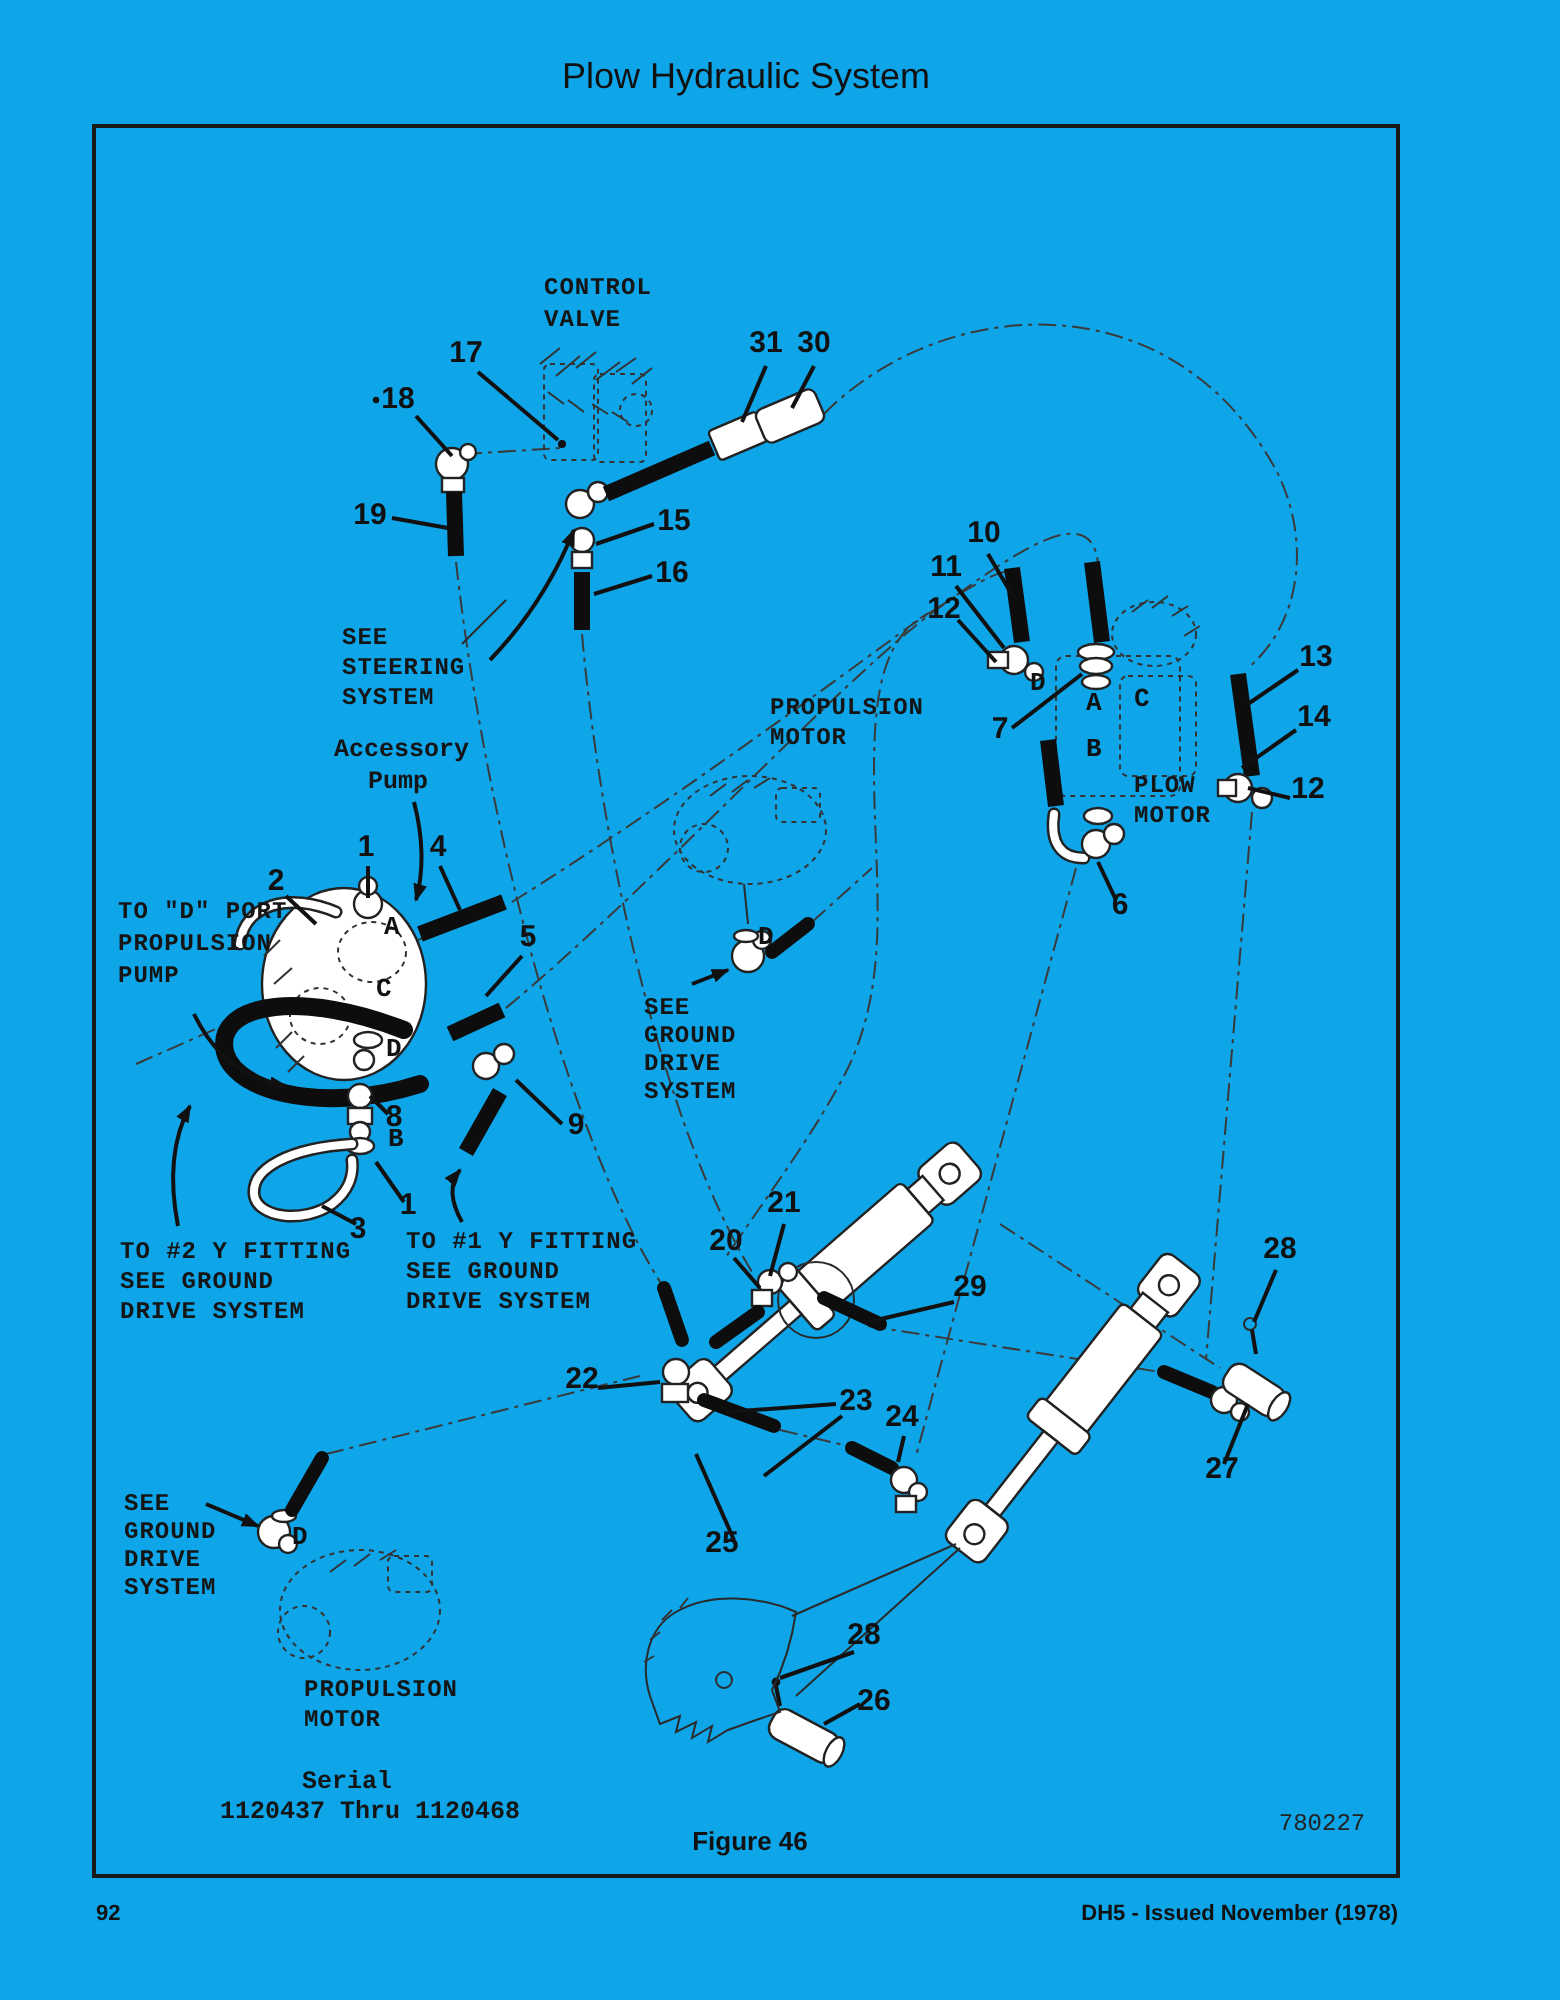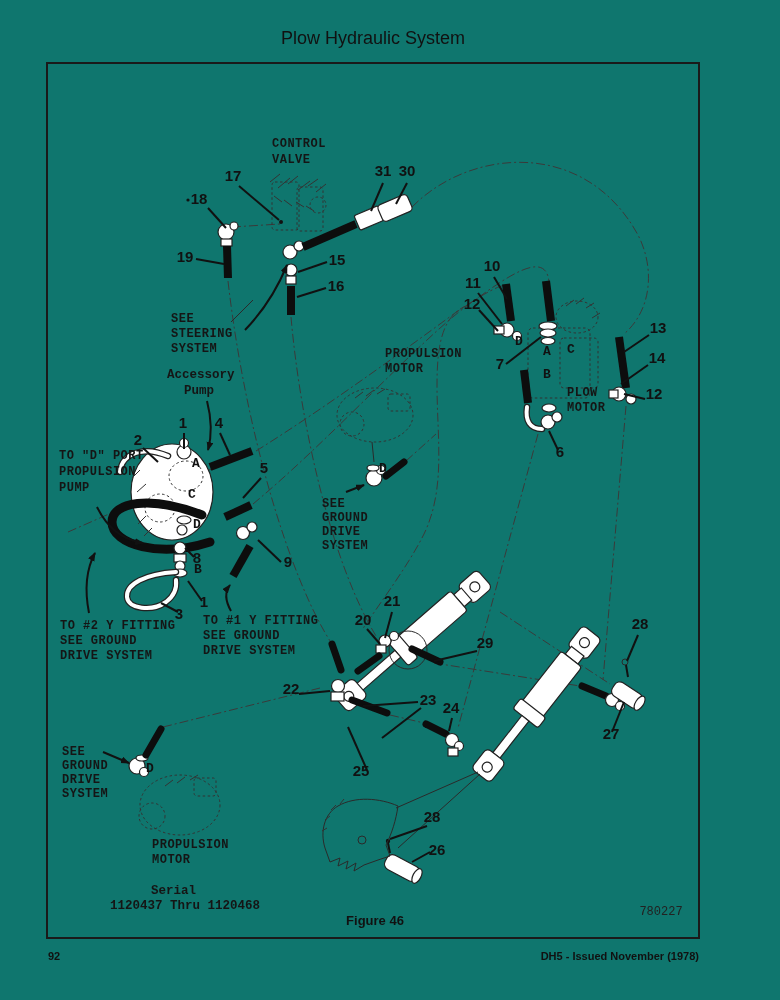--- a/index.html
+++ b/index.html
@@ -1,16 +1,16 @@
 <!DOCTYPE html>
 <html><head>
 <meta charset="utf-8">
 <style>
   html,body{margin:0;padding:0;background:#fff;}
-  .page{position:relative;width:780px;height:1000px;background:#0f766e;overflow:hidden;}
+  .page{position:relative;width:780px;height:1000px;background:#0ea5e9;overflow:hidden;}
   svg{display:block;}
   .ttl{font-family:"Liberation Sans",sans-serif;font-size:18px;fill:#111;}
   .lbl{font-family:"Liberation Mono","DejaVu Sans Mono",monospace;font-size:12px;font-weight:bold;fill:#151515;letter-spacing:.5px;}
   .lbl2{font-family:"Liberation Mono","DejaVu Sans Mono",monospace;font-size:12.5px;font-weight:bold;fill:#151515;}
   .co{font-family:"Liberation Sans",sans-serif;font-size:15px;font-weight:bold;fill:#111;}
   .pt{font-family:"Liberation Mono","DejaVu Sans Mono",monospace;font-size:13px;font-weight:bold;fill:#111;}
   .fig{font-family:"Liberation Sans",sans-serif;font-size:13px;font-weight:bold;fill:#111;}
   .docno{font-family:"Liberation Mono","DejaVu Sans Mono",monospace;font-size:12px;fill:#222;}
   .foot{font-family:"Liberation Sans",sans-serif;font-size:11px;font-weight:bold;fill:#111;}
   .ln{stroke:#2a2a2a;stroke-width:1;fill:none;}

